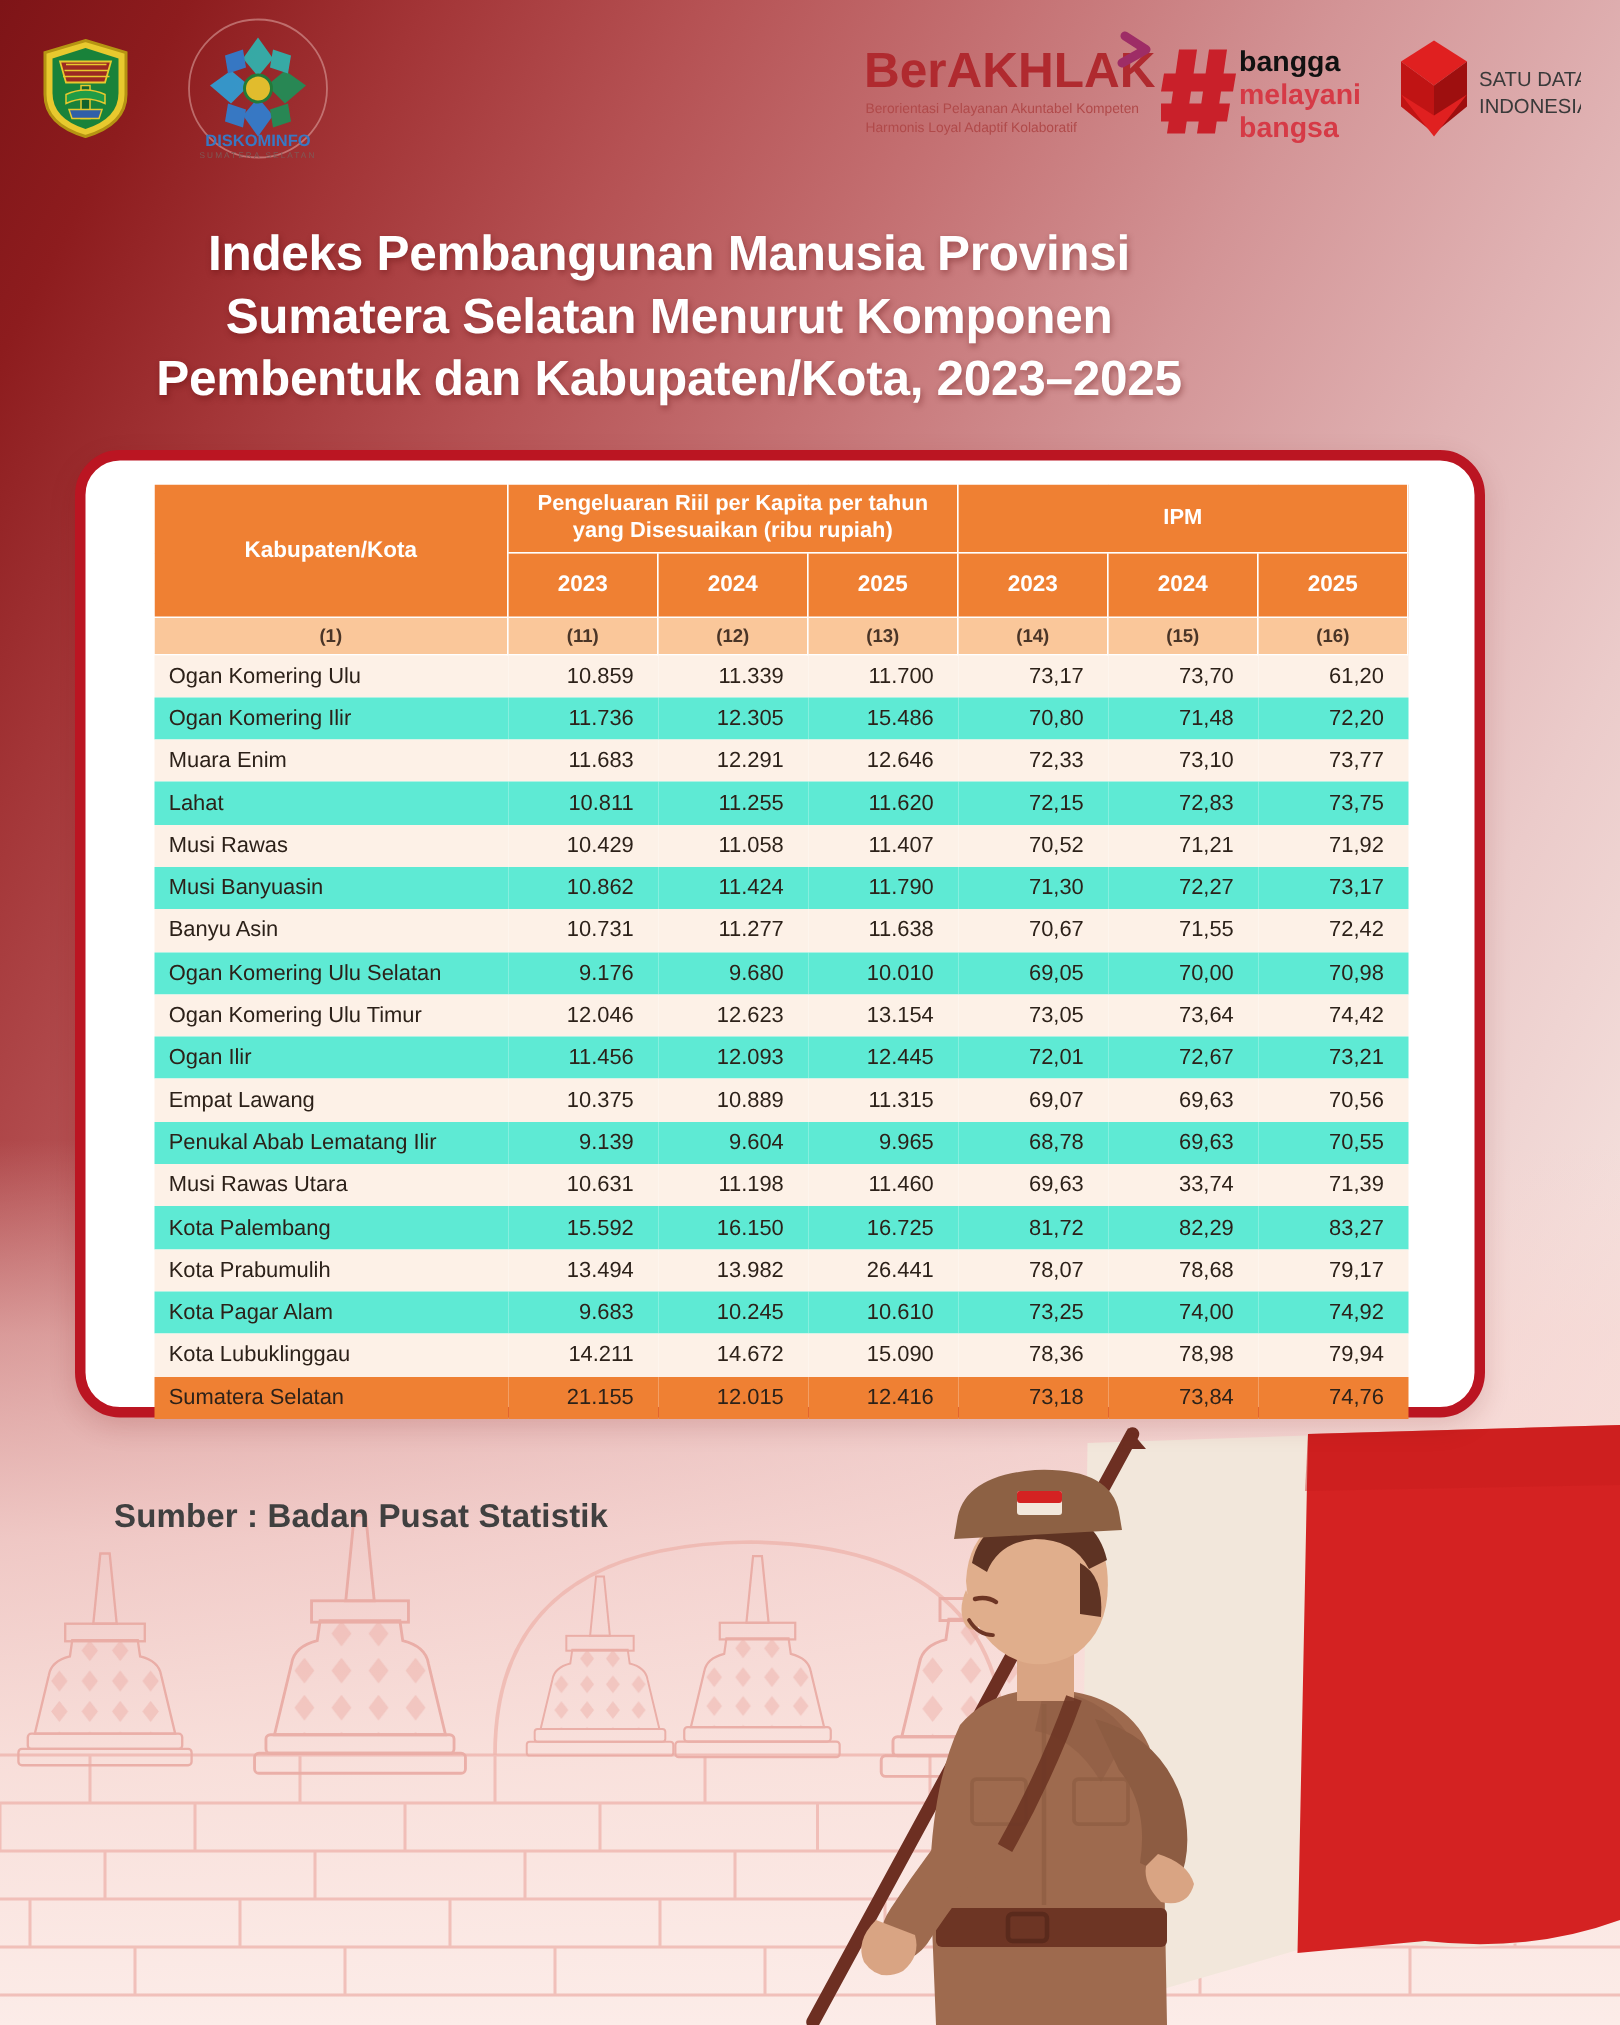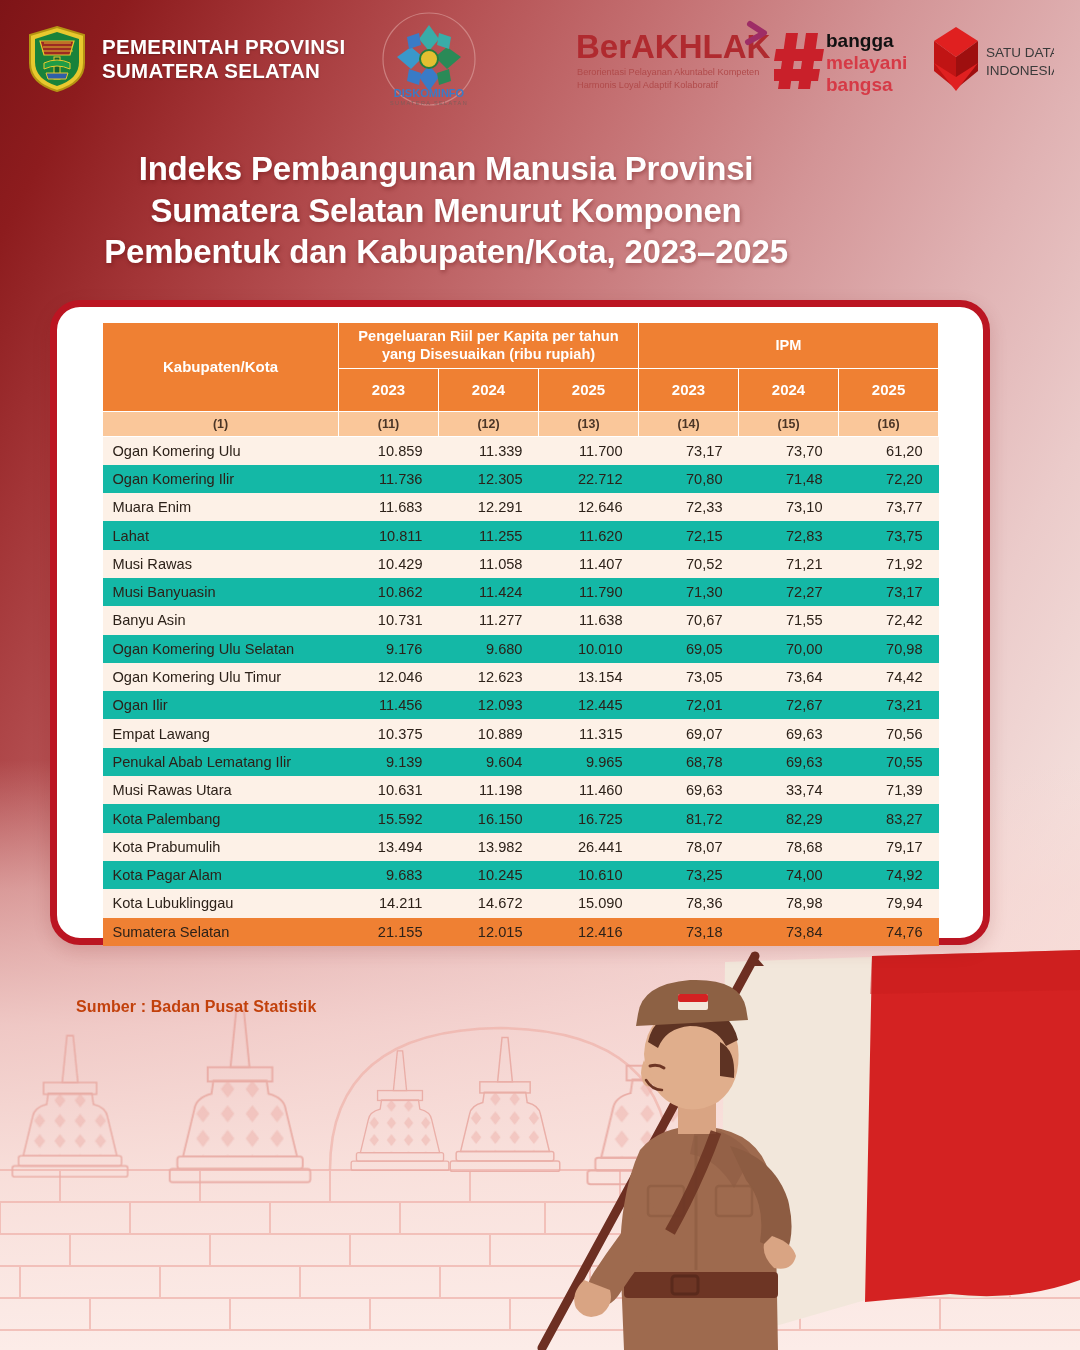--- a/index.html
+++ b/index.html
@@ -210,35 +210,35 @@
     padding: 2px 10px;
     font-size: 14.6px;
     color: #2c2119;
     border: none;
     white-space: nowrap;
   }
   table.ipm tbody td.name { text-align: left; }
   table.ipm tbody td.num  { text-align: right; padding-right: 16px; }
 
   table.ipm tbody tr.odd  td { background: #fdf1e7; }
-  table.ipm tbody tr.even td { background: #14b8a6; }
+  table.ipm tbody tr.even td { background: #5eead4; }
   table.ipm tbody tr.total td {
     background: #ef8033;
     color: #2c2119;
     font-weight: normal;
   }
 
   
   .source {
     position: absolute;
     left: 76px;
     top: 998px;
-    font-size: 16px;
+    font-size: 22px;
     font-weight: bold;
-    color: #c2410c;
+    color: #404040;
     letter-spacing: 0.1px;
   }
 </style>
 </head>
 <body>
 
 <div id="bg-root">
   <div class="bg-gradient"></div>
   <div class="bg-lower-fade"></div>
 
@@ -341,22 +341,20 @@
       <path d="M31 7 L53 14 L53 37 Q53 54 31 61 Q9 54 9 37 L9 14 Z" fill="#19823a"></path>
       <path d="M14 16 L48 16 L44 30 L18 30 Z" fill="#9c2a22" stroke="#e8c92e" stroke-width="1.2"></path>
       <g stroke="#e8c92e" stroke-width="0.9">
         <path d="M18 18 H45 M17 22 H46 M16 26 H47"></path>
       </g>
       <rect x="28" y="32" width="6" height="22" fill="#14622c" stroke="#e8c92e" stroke-width="1"></rect>
       <path d="M18 38 Q31 32 44 38 L44 44 Q31 38 18 44 Z" fill="#1f9c46" stroke="#e8c92e" stroke-width="1"></path>
       <path d="M20 48 H42 L40 54 H22 Z" fill="#2f5fa8" stroke="#e8c92e" stroke-width="1"></path>
     </svg>
 
-    <div class="gov-text">PEMERINTAH PROVINSI
-SUMATERA SELATAN</div>
   </div>
 
   <svg class="diskominfo" viewBox="0 0 96 96">
     <circle cx="48" cy="48" r="46" fill="none" stroke="#e5b3ae" stroke-width="1.2" opacity="0.55"></circle>
     <g>
       <path d="M48 14 L58 28 L48 40 L38 28 Z" fill="#2fb5b0"></path>
       <path d="M48 54 L58 66 L48 80 L38 66 Z" fill="#2f7fd1"></path>
       <path d="M16 46 L30 36 L42 46 L30 58 Z" fill="#2f9fd6"></path>
       <path d="M54 46 L66 36 L80 46 L66 58 Z" fill="#1f8f58"></path>
       <path d="M26 26 L38 22 L40 34 L28 38 Z" fill="#2f7fd1"></path>
@@ -452,21 +450,21 @@
             <td class="num">11.339</td>
             <td class="num">11.700</td>
             <td class="num">73,17</td>
             <td class="num">73,70</td>
             <td class="num">61,20</td>
           </tr>
           <tr class="even">
             <td class="name">Ogan Komering Ilir</td>
             <td class="num">11.736</td>
             <td class="num">12.305</td>
-            <td class="num">22.712</td>
+            <td class="num">15.486</td>
             <td class="num">70,80</td>
             <td class="num">71,48</td>
             <td class="num">72,20</td>
           </tr>
           <tr class="odd">
             <td class="name">Muara Enim</td>
             <td class="num">11.683</td>
             <td class="num">12.291</td>
             <td class="num">12.646</td>
             <td class="num">72,33</td>

